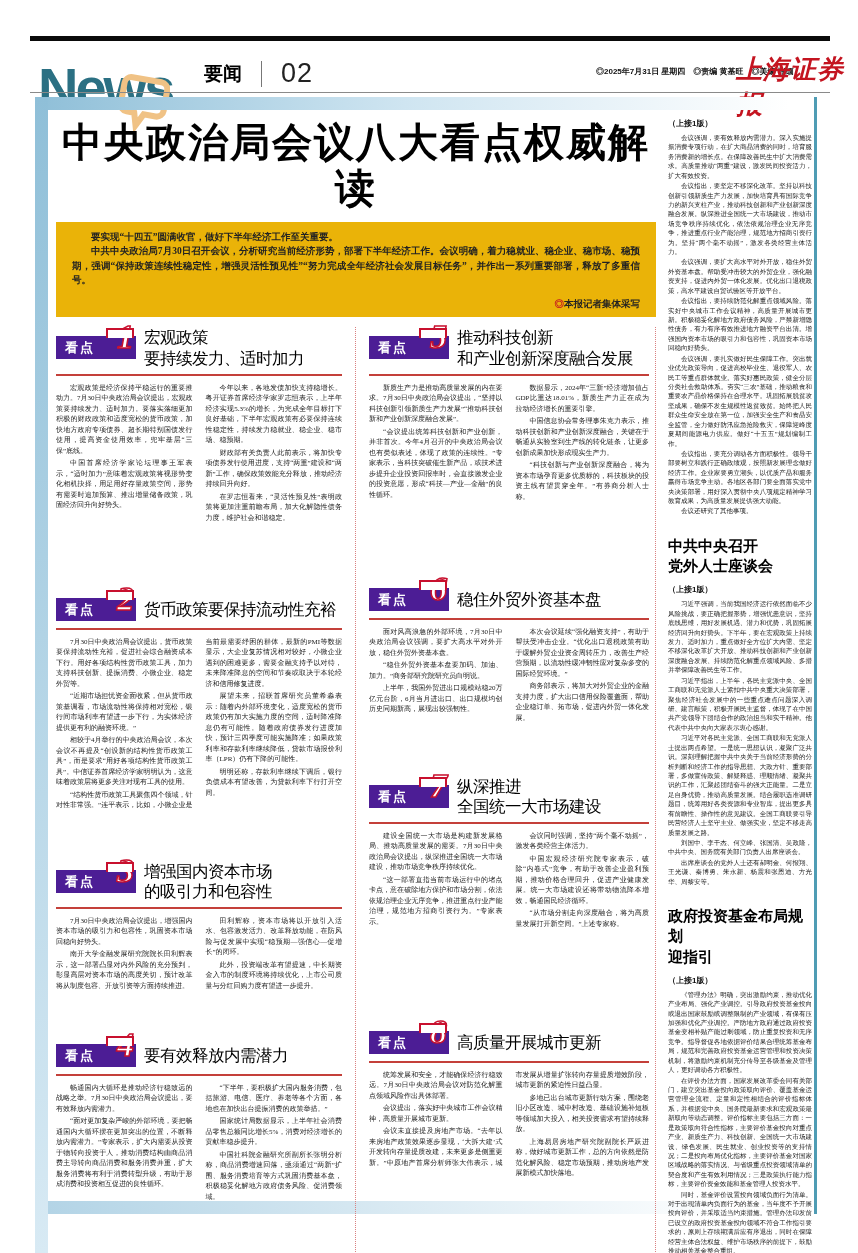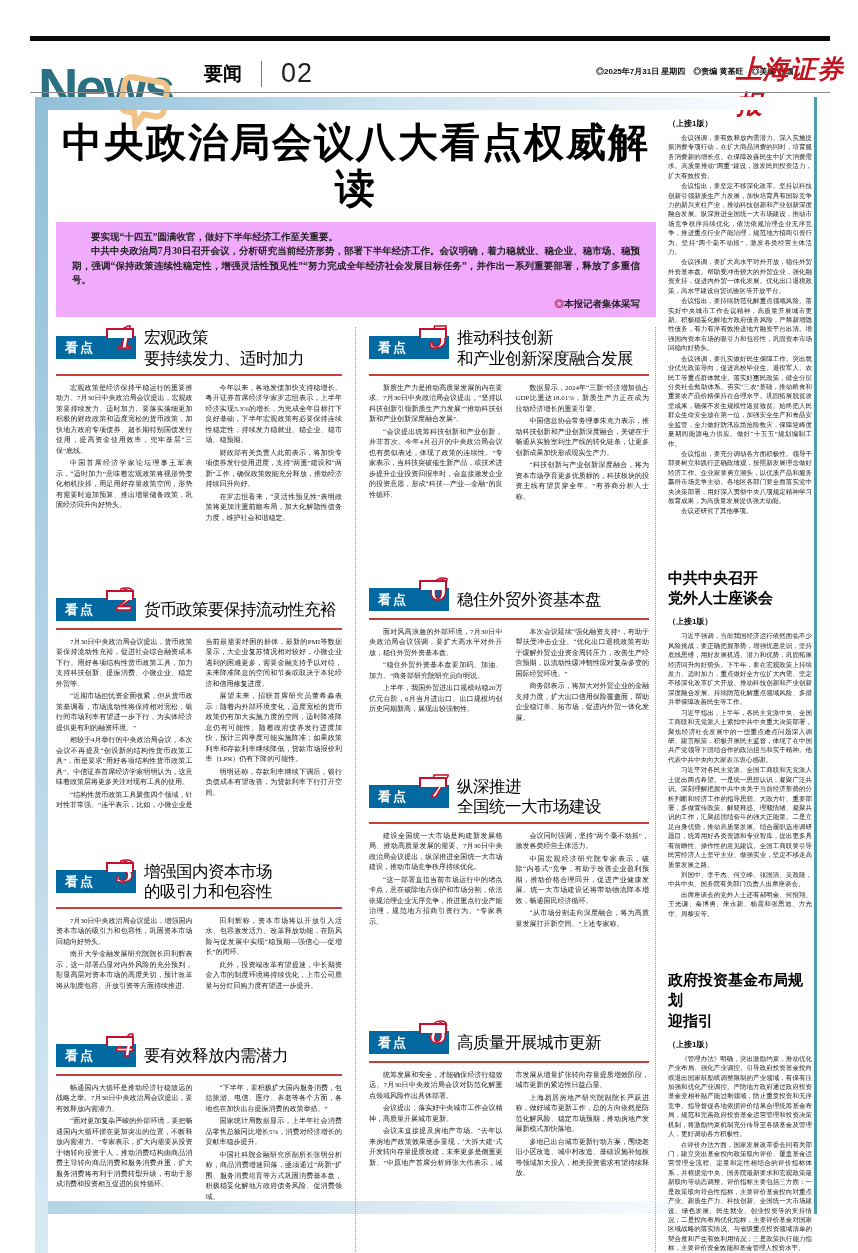--- a/index.html
+++ b/index.html
@@ -26,49 +26,49 @@
     background:linear-gradient(to right,#8fbfd8 0%,#cfe5f1 45%,#ffffff 92%);}
   .band-left{left:35px;top:97px;width:13px;height:1156px;
     background:linear-gradient(to bottom,#8fbfd8,#d8eaf4);}
   .band-bottom{left:48px;top:1201px;width:762px;height:13px;
     background:linear-gradient(to right,#b3d4e6,#ffffff 90%);}
   .side-rule{left:814px;top:97px;width:3px;height:1117px;background:#4f9cb4;}
   
   .main{left:56px;top:118px;width:600px;}
   .headline{margin:2px 0 10px 0;text-align:center;font-size:40px;line-height:1.15;
     font-weight:900;color:#000;letter-spacing:2px;font-family:"Liberation Serif",serif;}
-  .summary{background:#f0abfc;padding:8px 16px 6px 16px;font-size:9.5px;line-height:1.5;
+  .summary{background:#eab308;padding:8px 16px 6px 16px;font-size:9.5px;line-height:1.5;
     font-weight:bold;color:#222;font-family:"Liberation Serif",serif;}
   .summary p{margin:0;text-indent:2em;text-align:justify;}
   .summary .s-byline{text-align:right;text-indent:0;margin-top:10px;}
   .summary .mark{color:#c41420;}
   
   .cols{display:flex;margin-top:10px;}
   .scol{width:286px;}
   .scol.right{border-left:1px dotted #d98080;border-right:1px dotted #d98080;
     margin-left:13px;padding:0 6px 0 13px;width:280px;}
   .story-section{margin-bottom:9px;}
   .badge-row{display:flex;align-items:center;gap:8px;min-height:26px;}
-  .badge{position:relative;flex:none;width:80px;height:23px;background:#0369a1;}
+  .badge{position:relative;flex:none;width:80px;height:23px;background:#4c1d95;}
   .badge-label{position:absolute;left:9px;top:0;line-height:23px;color:#fff;
     font-size:13px;font-weight:bold;letter-spacing:2px;}
   .badge::after{content:"";position:absolute;left:50px;top:-8px;width:24px;height:8px;
     border:2px solid #c8102e;border-bottom:none;background:#fff;}
   .badge-num{position:absolute;right:2px;top:-16px;font-size:34px;line-height:1;
     font-style:italic;font-weight:bold;color:#fff;font-family:"Liberation Serif",serif;
     -webkit-text-stroke:1.5px #c8102e;text-shadow:0 0 1px #c8102e;}
   .sec-title{margin:0;font-size:16.5px;font-weight:400;line-height:1.25;color:#000;
     white-space:pre-line;letter-spacing:-0.5px;}
   .sec-rule{height:2px;background:#c4403a;margin-top:5px;}
   .sec-body{margin-top:7px;column-count:2;column-gap:13px;font-size:7px;line-height:1.5;
     text-align:justify;color:#1a1a1a;font-family:"Liberation Serif",serif;}
   .sec-body p{margin:0 0 2px 0;text-indent:2em;}
   
   .sidebar{left:668px;top:118px;width:144px;}
-  .sb-article + .sb-article{margin-top:52px;}
+  .sb-article + .sb-article{margin-top:20px;}
   .sb-title{margin:0 0 8px 0;font-size:15px;font-weight:900;line-height:1.35;
     color:#000;white-space:pre-line;}
   .sb-jump{font-size:8px;font-weight:bold;margin-bottom:4px;}
   .sb-article p{margin:0 0 1px 0;font-size:6.5px;line-height:1.45;text-align:justify;
     text-indent:2em;color:#1a1a1a;font-family:"Liberation Serif",serif;}
 </style>
 </head>
 <body>
 
 <div class="abs top-rule"></div>
@@ -230,22 +230,22 @@
               <span class="badge-label">看点</span>
               <span class="badge-num">8</span>
             </div>
             <h2 class="sec-title">高质量开展城市更新</h2>
           </div>
           <div class="sec-rule"></div>
           <div class="sec-body" style="min-height: 185px;">
             <p class="para">统筹发展和安全，才能确保经济行稳致远。7月30日中央政治局会议对防范化解重点领域风险作出具体部署。</p>
             <p class="para">会议提出，落实好中央城市工作会议精神，高质量开展城市更新。</p>
             <p class="para">会议未直接提及房地产市场。“去年以来房地产政策效果逐步显现，‘大拆大建’式开发转向存量提质改建，未来更多是侧重更新。”中原地产首席分析师张大伟表示，城市发展从增量扩张转向存量提质增效阶段，城市更新的紧迫性日益凸显。</p>
+            <p class="para">多地已出台城市更新行动方案，围绕老旧小区改造、城中村改造、基础设施补短板等领域加大投入，相关投资需求有望持续释放。</p>
             <p class="para">上海易居房地产研究院副院长严跃进称，做好城市更新工作，总的方向依然是防范化解风险、稳定市场预期，推动房地产发展新模式加快落地。</p>
-            <p class="para">多地已出台城市更新行动方案，围绕老旧小区改造、城中村改造、基础设施补短板等领域加大投入，相关投资需求有望持续释放。</p>
           </div>
         </section>
       </div>
   </div>
 </div>
 
 <div class="abs sidebar" id="sidebar">
     <article class="sb-article">
       <div class="sb-jump">（上接1版）</div>
       <p class="para">会议强调，要有效释放内需潜力。深入实施提振消费专项行动，在扩大商品消费的同时，培育服务消费新的增长点。在保障改善民生中扩大消费需求。高质量推动“两重”建设，激发民间投资活力，扩大有效投资。</p>

